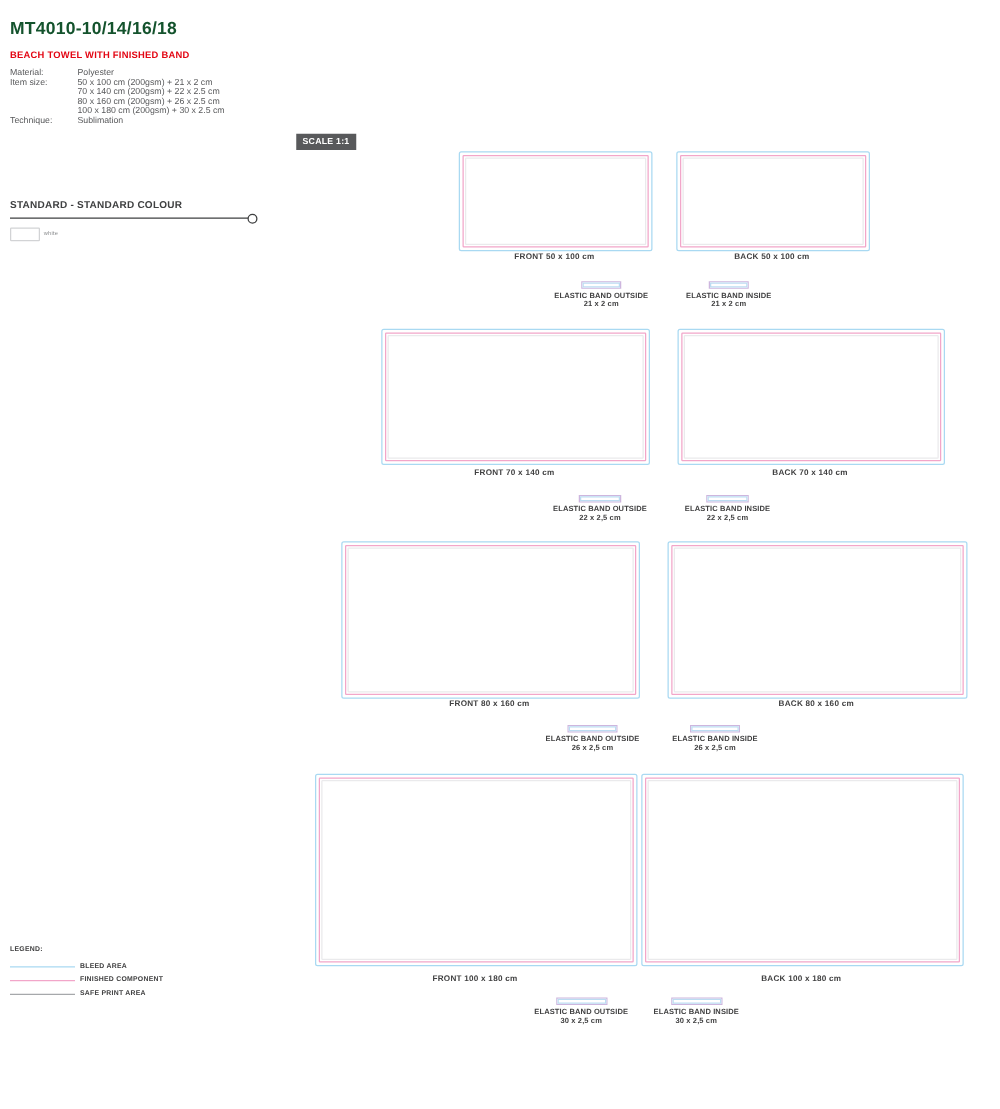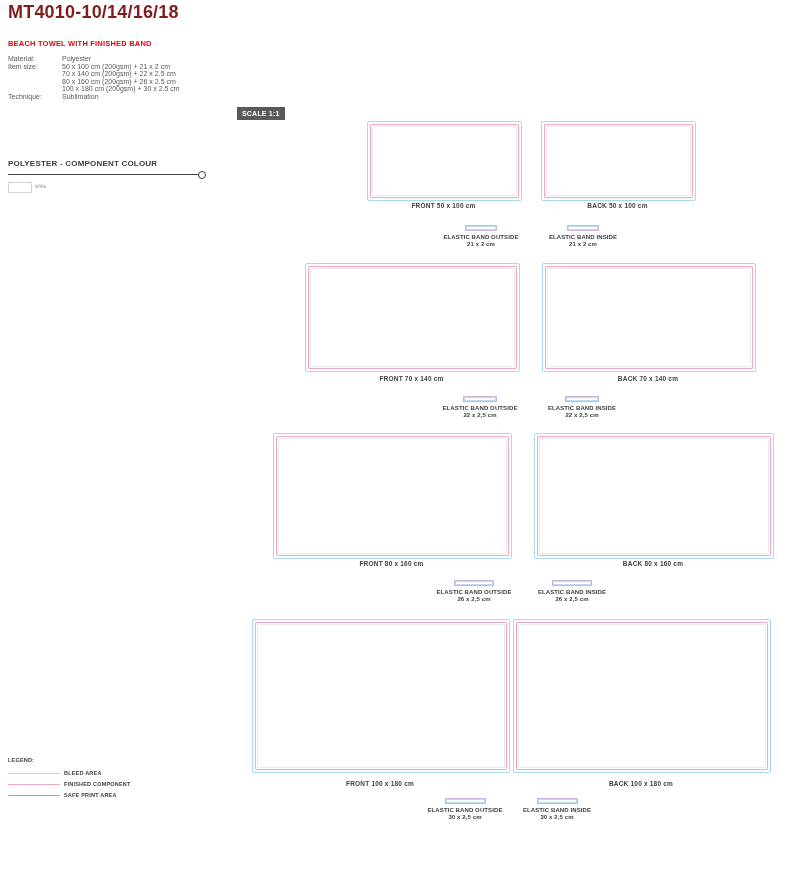--- a/index.html
+++ b/index.html
@@ -1,21 +1,21 @@
 <!DOCTYPE html>
 <html><head>
 <meta charset="utf-8">
 <style>
   html,body{margin:0;padding:0;background:#fff;}
   .page{
     position:relative;width:800px;height:887px;background:#ffffff;overflow:hidden;
     font-family:"Liberation Sans",sans-serif;color:#58595b;
   }
   
-  .title{position:absolute;left:8px;top:2px;font-size:18px;font-weight:bold;color:#7f1d1d;letter-spacing:.2px;}
+  .title{position:absolute;left:8px;top:14px;font-size:14px;font-weight:bold;color:#14532d;letter-spacing:.2px;}
   .subtitle{position:absolute;left:8px;top:39px;font-size:7.5px;font-weight:bold;color:#e30613;letter-spacing:.2px;}
   .specs{position:absolute;left:8px;top:55px;width:250px;font-size:7px;line-height:7.5px;color:#58595b;}
   .spec-row{display:flex;}
   .spec-label{width:54px;flex:0 0 54px;}
   .spec-values{flex:1;}
   .badge{
     position:absolute;left:237px;top:107px;background:#58595b;color:#ffffff;
     font-size:7px;font-weight:bold;padding:3px 5px;letter-spacing:.2px;
   }
   
@@ -94,21 +94,21 @@
     <div class="spec-row">
       <div class="spec-label">Technique:</div>
       <div class="spec-values">
           <div>Sublimation</div>
         </div>
     </div>
   </div>
 
   <div class="badge">SCALE 1:1</div>
 
-  <div class="colour-heading">POLYESTER - COMPONENT COLOUR</div>
+  <div class="colour-heading">STANDARD - STANDARD COLOUR</div>
   <div class="colour-rule"></div>
   <div class="rule-circle"></div>
   <div class="swatch"></div>
   <div class="swatch-label">white</div>
 
   <div class="panel p-r1f">
       <div class="fin">
         <div class="safe"></div>
       </div>
     </div>

